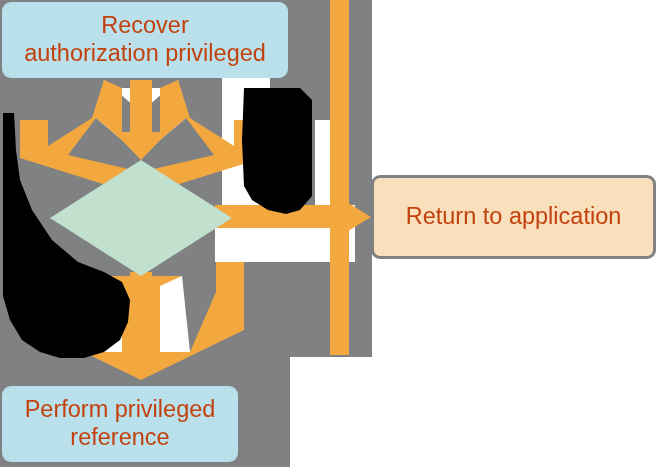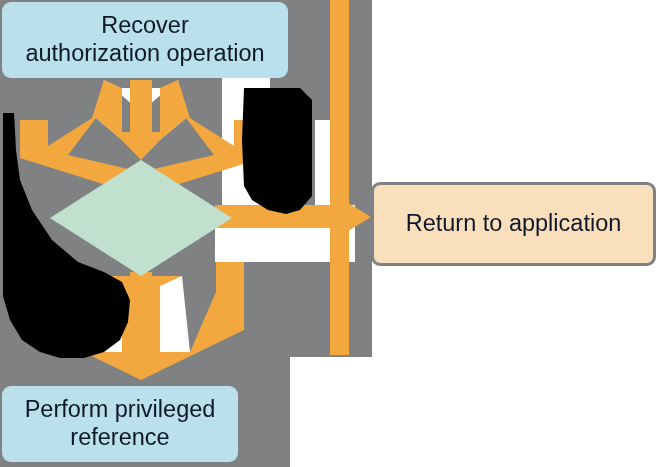--- a/index.html
+++ b/index.html
@@ -24,21 +24,21 @@
     width: 660px;
     height: 467px;
   }
   .node {
     position: absolute;
     box-sizing: border-box;
     display: flex;
     align-items: center;
     justify-content: center;
     text-align: center;
-    color: #0f172a;
+    color: #c2410c;
     line-height: 1.18;
   }
   .node-process {
     border-radius: 9px;
   }
   .node-label {
     display: block;
     width: 100%;
     padding: 0 10px;
     box-sizing: border-box;
@@ -55,21 +55,20 @@
     background: #bae0ec;
     font-size: 23.5px;
   }
   #box-return {
     left: 371px; top: 175px;
     width: 285px; height: 84px;
     background: #fadfbd;
     border: 3px solid #7f8183;
     border-radius: 9px;
     font-size: 23.5px;
-    margin-top: 7px;
   }
   #diamond-authorize {
     left: 50px; top: 160px;
     width: 182px; height: 116px;
     font-size: 23.5px;
     z-index: 4;
   }
   #diamond-authorize .dia-text {
     position: relative;
     z-index: 2;
@@ -142,21 +141,21 @@
     <path d="M 3 113 L 14 113 L 16 150 L 20 180 L 32 210 L 52 240 L 78 262 L 104 272
              L 122 282 L 130 300 L 128 322 L 120 340 L 104 352 L 84 358 L 60 358
              L 40 352 L 22 340 L 10 320 L 3 296 Z" fill="#000000"></path>
     <path d="M 244 88 L 300 88 L 312 100 L 312 196 L 300 210 L 286 214 L 268 210
              L 252 200 L 244 186 L 242 140 Z" fill="#000000"></path>
   </svg>
 
   <div class="node node-process" id="box-recover">
     <span class="node-label">
       <span>Recover</span><br>
-      <span>authorization operation</span>
+      <span>authorization privileged</span>
     </span>
   </div>
 
   <div class="node" id="diamond-authorize">
     <svg class="dia-shape" viewBox="0 0 182 116" preserveAspectRatio="none">
       <polygon points="91,0 182,58 91,116 0,58" fill="#c1e0cd"></polygon>
     </svg>
   </div>
 
   <div class="node node-process" id="box-perform">

